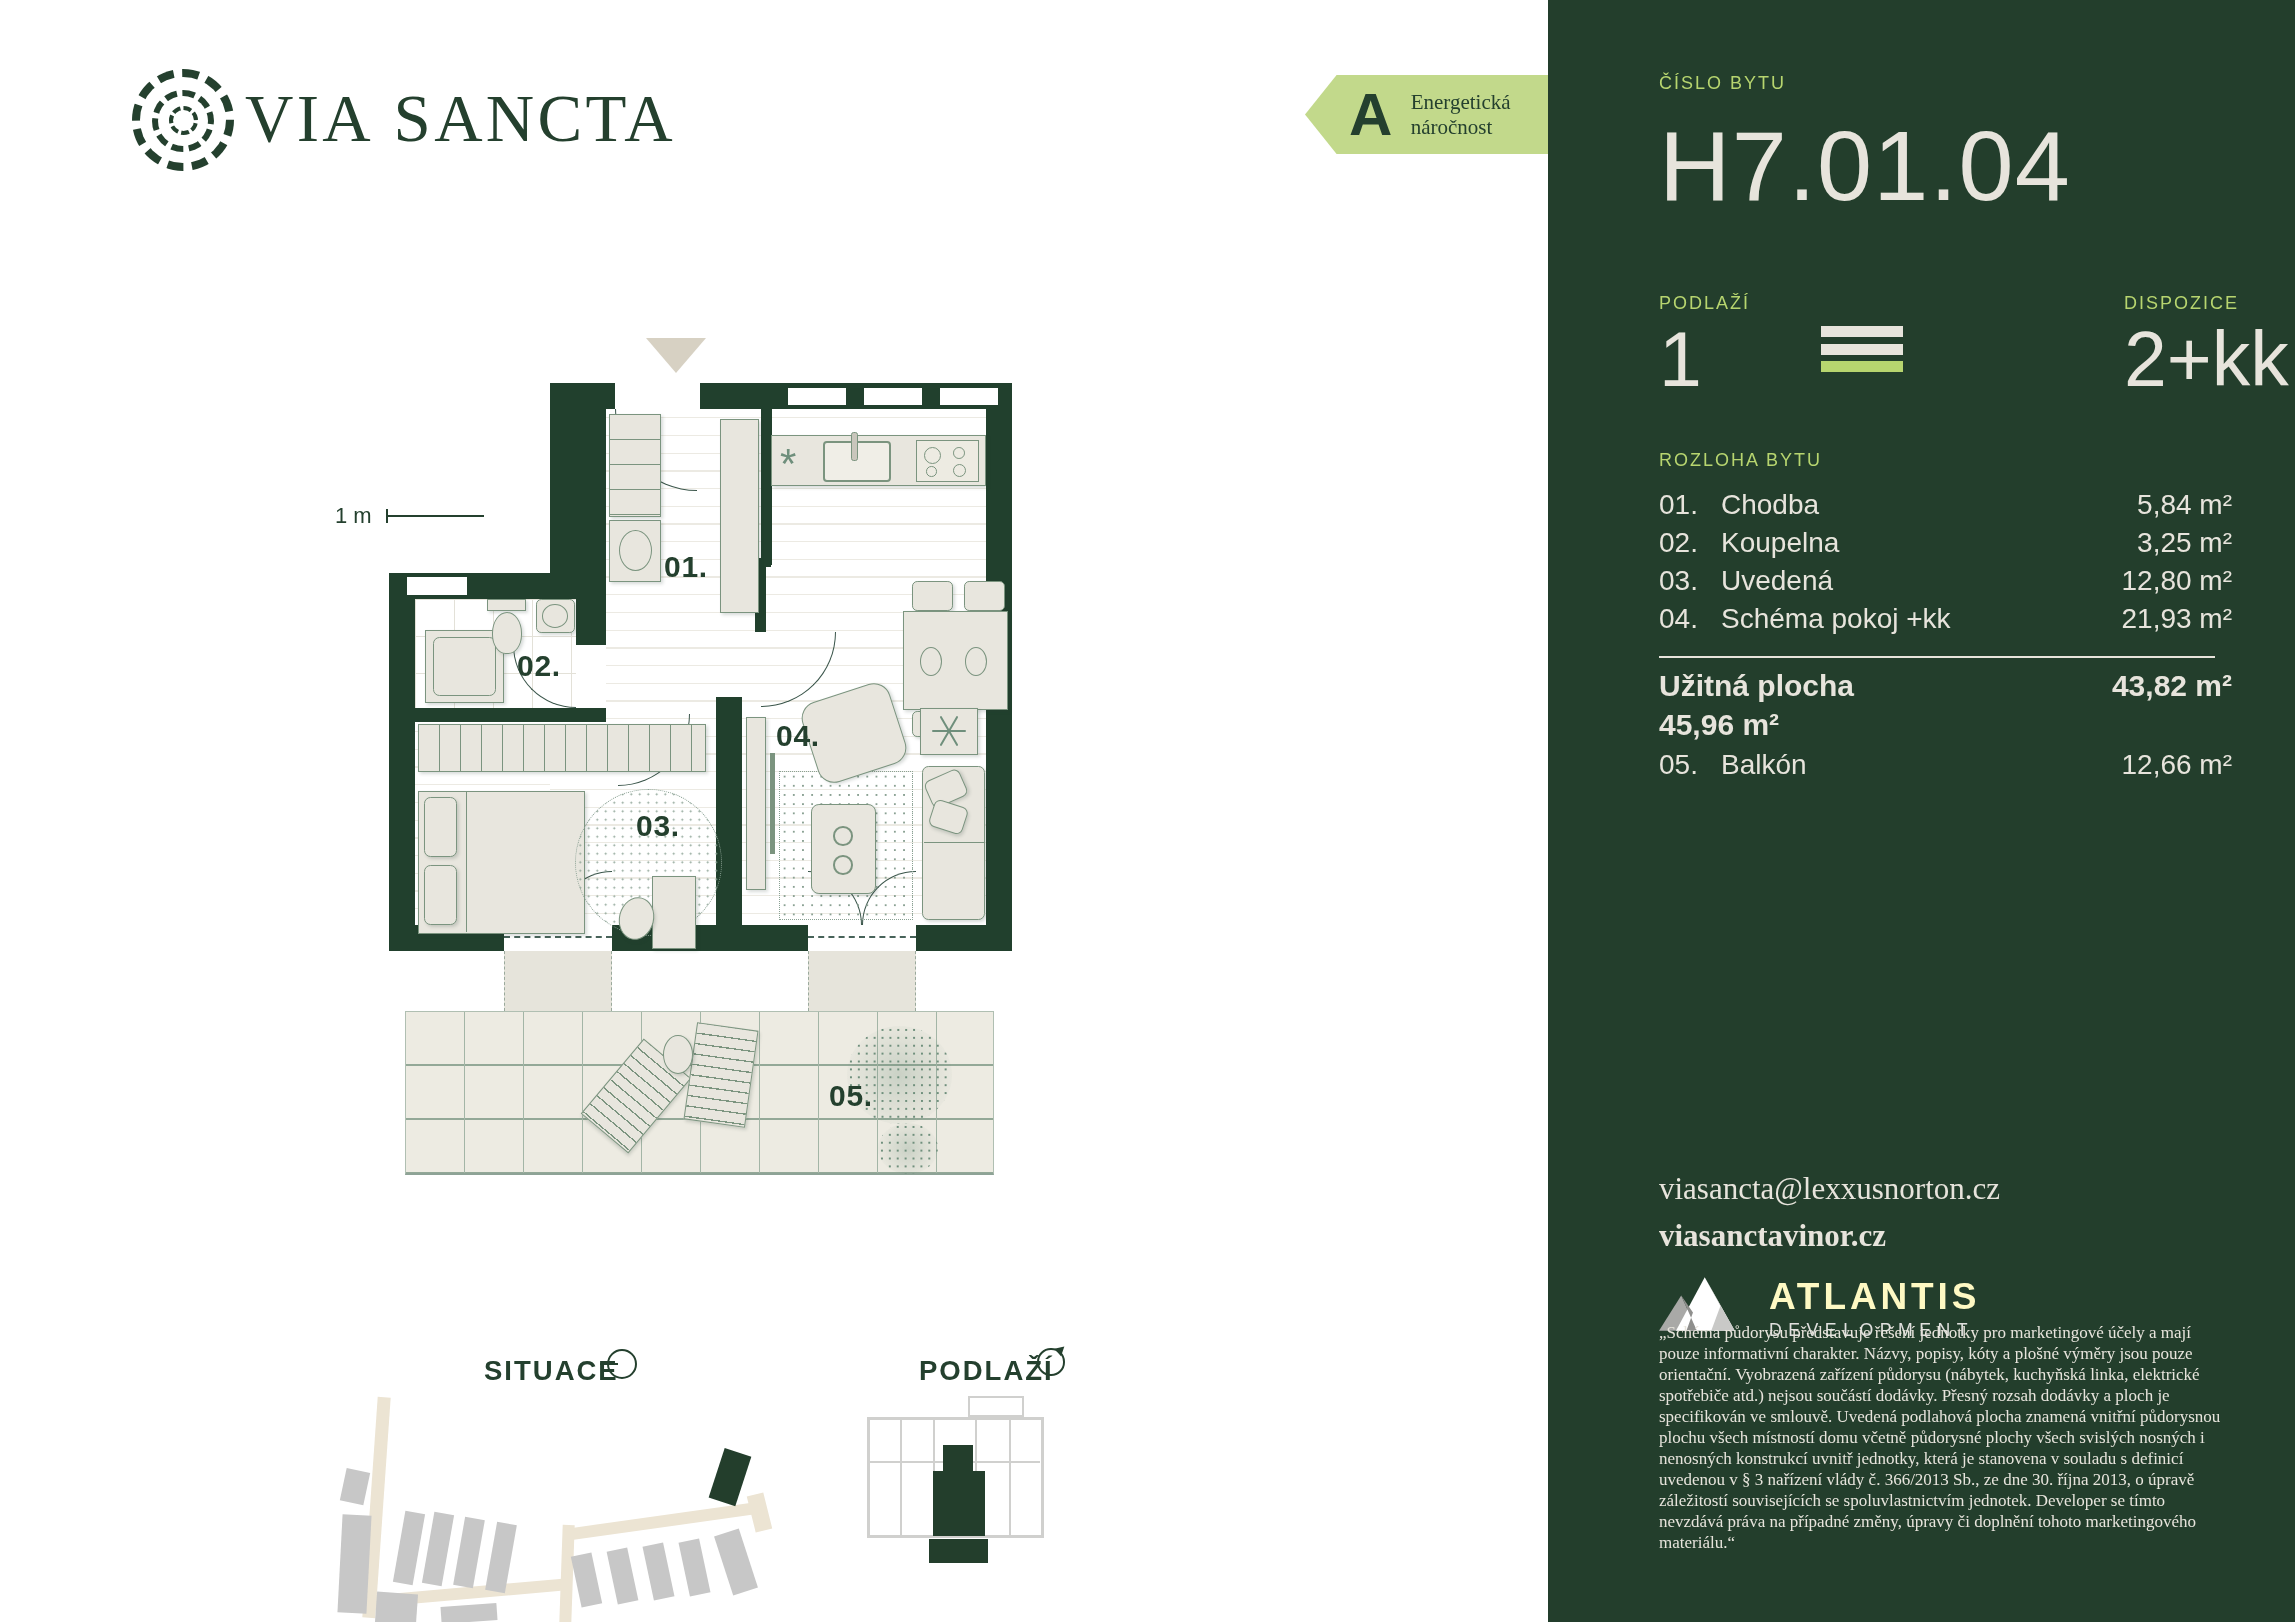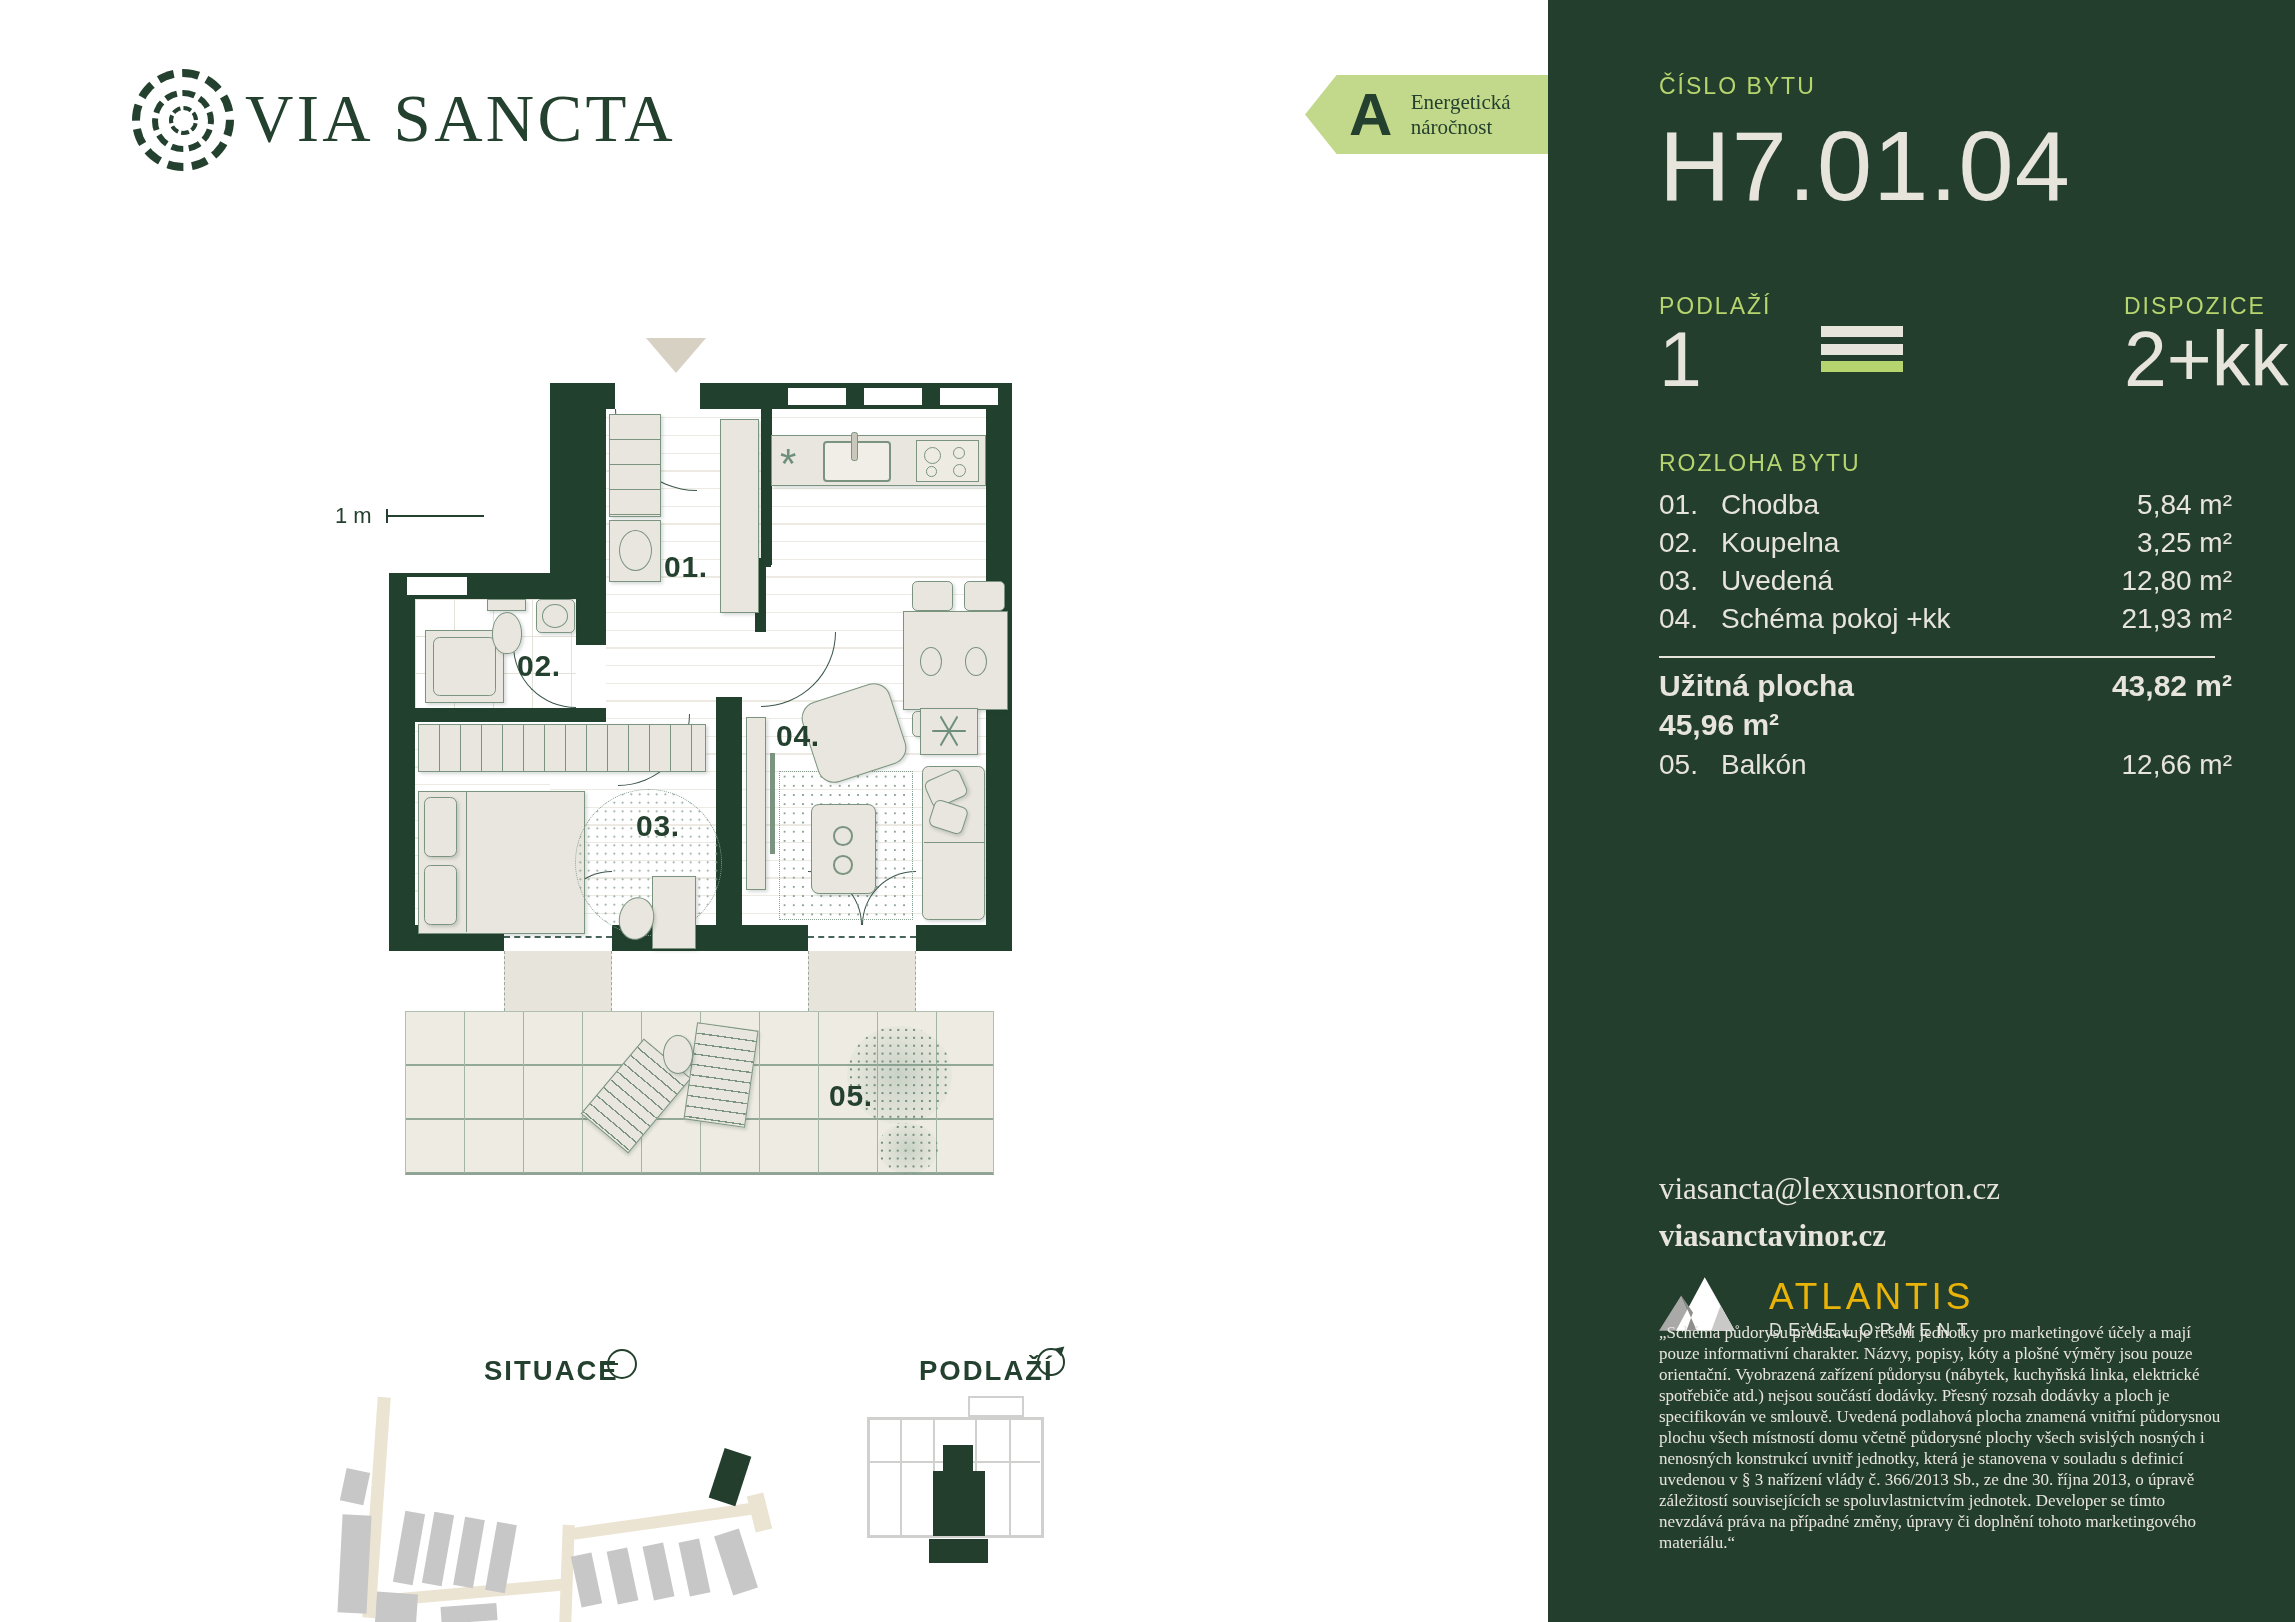--- a/index.html
+++ b/index.html
@@ -61,35 +61,35 @@
   .cicon .lin{position:absolute;left:-9.2px;top:12.4px;width:18.3px;height:2px;background:var(--ink);}
   .cicon .ah{position:absolute;right:-3.3px;top:-5.2px;width:0;height:0;border-bottom:9.8px solid var(--ink);border-left:5.9px solid transparent;border-right:5.9px solid transparent;transform:rotate(48deg);}
   .bld{position:absolute;background:#c7c7c7;}
   .road{position:absolute;background:#ece4d3;}
   .mini-wall{position:absolute;background:#d0d0ce;}
   .mini-green{position:absolute;background:var(--dark);}
 
   
   #sidebar{position:absolute;left:1548px;top:0;width:747px;height:1623px;background:var(--dark);color:var(--cream);}
   .sb{position:absolute;left:111px;width:573px;}
-  .sb-label{font-size:23px;letter-spacing:2px;color:var(--accent);font-weight:500;}
+  .sb-label{font-size:18px;letter-spacing:2px;color:var(--accent);font-weight:500;}
   .sb-huge{font-size:99px;font-weight:500;color:var(--cream);letter-spacing:1.3px;line-height:1;}
   .sb-big{font-size:77px;font-weight:500;color:var(--cream);line-height:1;}
   .bars{position:absolute;left:162px;top:5.2px;}
   .bars span{display:block;width:82px;height:11px;background:var(--cream);margin-bottom:6.5px;}
   .bars span:last-child{background:var(--accent);}
   .row{display:flex;font-size:28px;color:var(--cream);}
   .row .num{width:62px;flex:none;}
   .row .nm{flex:1;}
   .row .ar{flex:none;}
   .sep{position:absolute;left:111px;width:556px;height:2px;background:var(--cream);}
   .sum{font-weight:bold;font-size:30px;}
   .serif{font-family:"Liberation Serif",serif;}
   .contact{font-size:31px;color:var(--cream);}
-  .dev-name{font-size:37px;font-weight:normal;letter-spacing:3.9px;color:#eab308;line-height:1;}
+  .dev-name{font-size:37px;font-weight:bold;letter-spacing:3.9px;color:#fef9c3;line-height:1;}
   .dev-sub{font-size:17.7px;letter-spacing:6.5px;color:#e0e0de;margin-top:4.6px;}
   .disclaimer{font-size:17px;line-height:21px;color:var(--cream);}
 </style>
 </head>
 <body>
 
 <div id="page">
 
   <div>
     <div class="logo-ring" style="left:132px;top:69px;width:102px;height:102px;border-width:8.5px;"></div>

